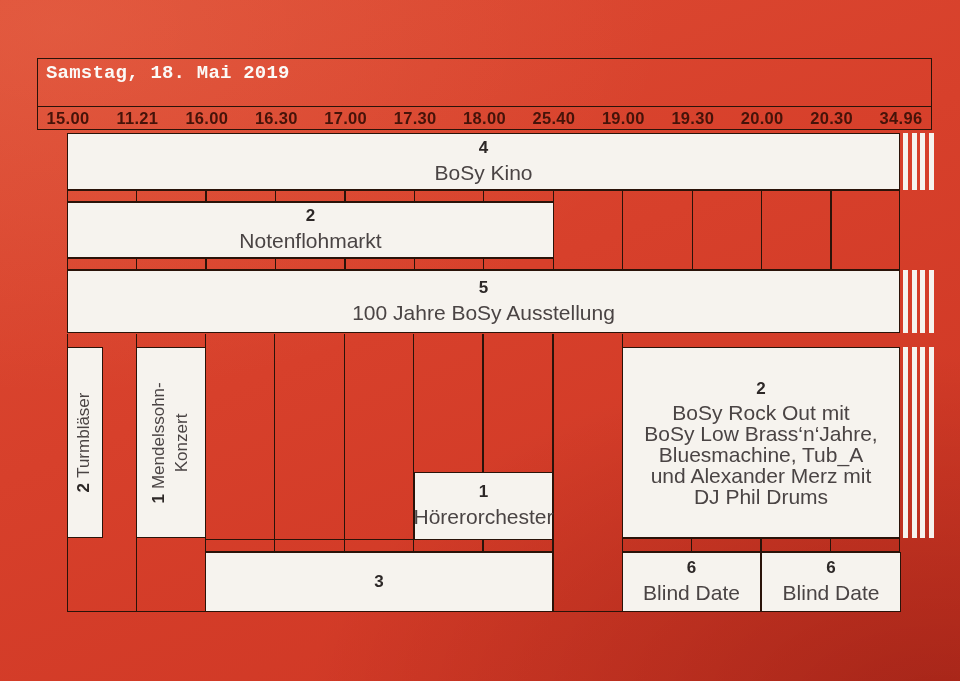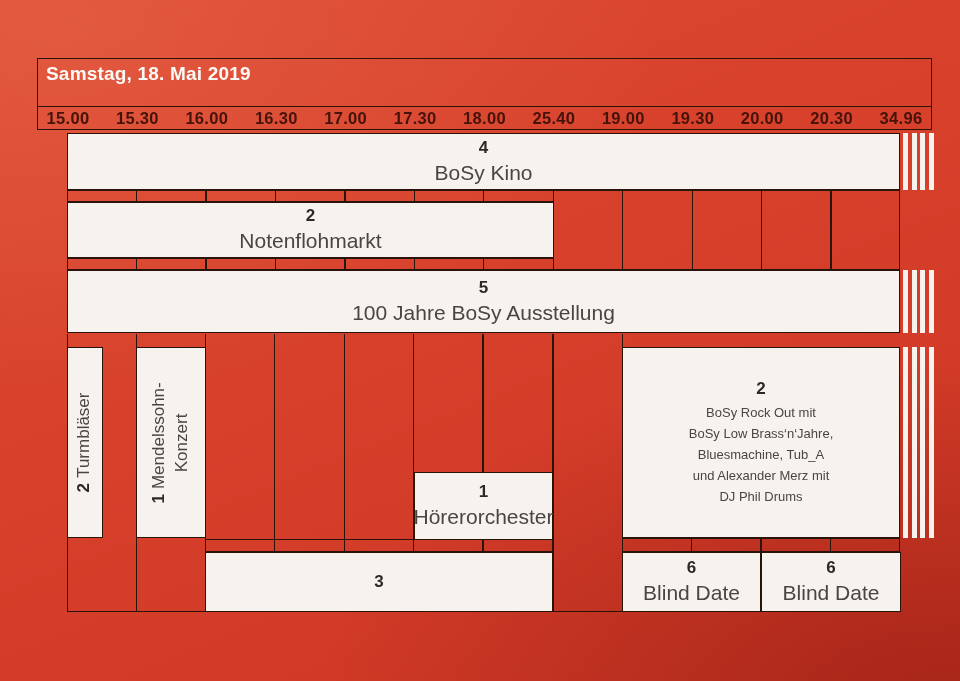--- a/index.html
+++ b/index.html
@@ -27,38 +27,39 @@
   }
   
   .box{
     position:absolute;background:var(--paper);
     border:1.4px solid var(--line);box-sizing:border-box;
     display:flex;flex-direction:column;align-items:center;justify-content:center;
     text-align:center;color:var(--txt);
   }
   .box .num{font-weight:bold;color:var(--num);font-size:17px;line-height:1.3;}
   .box .nm{font-size:21px;line-height:1.3;}
-  .box .ln{font-size:13px;line-height:21px;}
+  .box .ln{font-size:21px;line-height:21px;}
   .box.block{display:block;}
   .rot{position:absolute;inset:0;display:flex;align-items:center;justify-content:center;}
   .rtxt{transform:rotate(-90deg);white-space:nowrap;text-align:center;
         font-size:17px;line-height:1.35;color:var(--txt);}
   .rtxt b{color:var(--num);}
   .sp{margin-left:0.30em;}
   
   .stripes{
     position:absolute;width:31px;
     background:repeating-linear-gradient(90deg,
       var(--paper) 0, var(--paper) 5px, transparent 5px, transparent 8.5px);
   }
   
   #hdr{
     position:absolute;left:37px;top:58px;width:895px;height:48px;
     border:1.4px solid var(--line);border-bottom:none;box-sizing:border-box;
     padding:3px 0 0 8px;
+    font-family:Liberation Mono, monospace;
   }
   #hdr .t1{color:#fbfaf7;font-size:19px;font-weight:bold;line-height:23px;letter-spacing:0.2px;}
   #hdr .t2{color:var(--darkred);font-size:16px;font-weight:bold;line-height:20px;letter-spacing:0.4px;}
   #timebox{
     position:absolute;left:37px;top:106px;width:895px;height:24px;
     border:1.4px solid var(--line);box-sizing:border-box;text-decoration:underline;
   }
   .tlab{
     position:absolute;top:0;width:60px;height:22px;line-height:22px;
     text-align:center;font-size:16.5px;font-weight:bold;color:#451309;letter-spacing:0.3px;
@@ -68,21 +69,21 @@
 <body>
 
 <div id="board">
 
   <div id="hdr">
     <div class="t1">Samstag, 18. Mai 2019</div>
   </div>
 
   <div id="timebox">
     <span class="tlab" style="left:0px">15.00</span>
-    <span class="tlab" style="left:69.4px">15.30</span>
+    <span class="tlab" style="left:69.4px">11.21</span>
     <span class="tlab" style="left:138.8px">16.00</span>
     <span class="tlab" style="left:208.3px">16.30</span>
     <span class="tlab" style="left:277.7px">17.00</span>
     <span class="tlab" style="left:347.1px">17.30</span>
     <span class="tlab" style="left:416.5px">18.00</span>
     <span class="tlab" style="left:485.9px">25.40</span>
     <span class="tlab" style="left:555.3px">19.00</span>
     <span class="tlab" style="left:624.8px">19.30</span>
     <span class="tlab" style="left:694.2px">20.00</span>
     <span class="tlab" style="left:763.6px">20.30</span>

